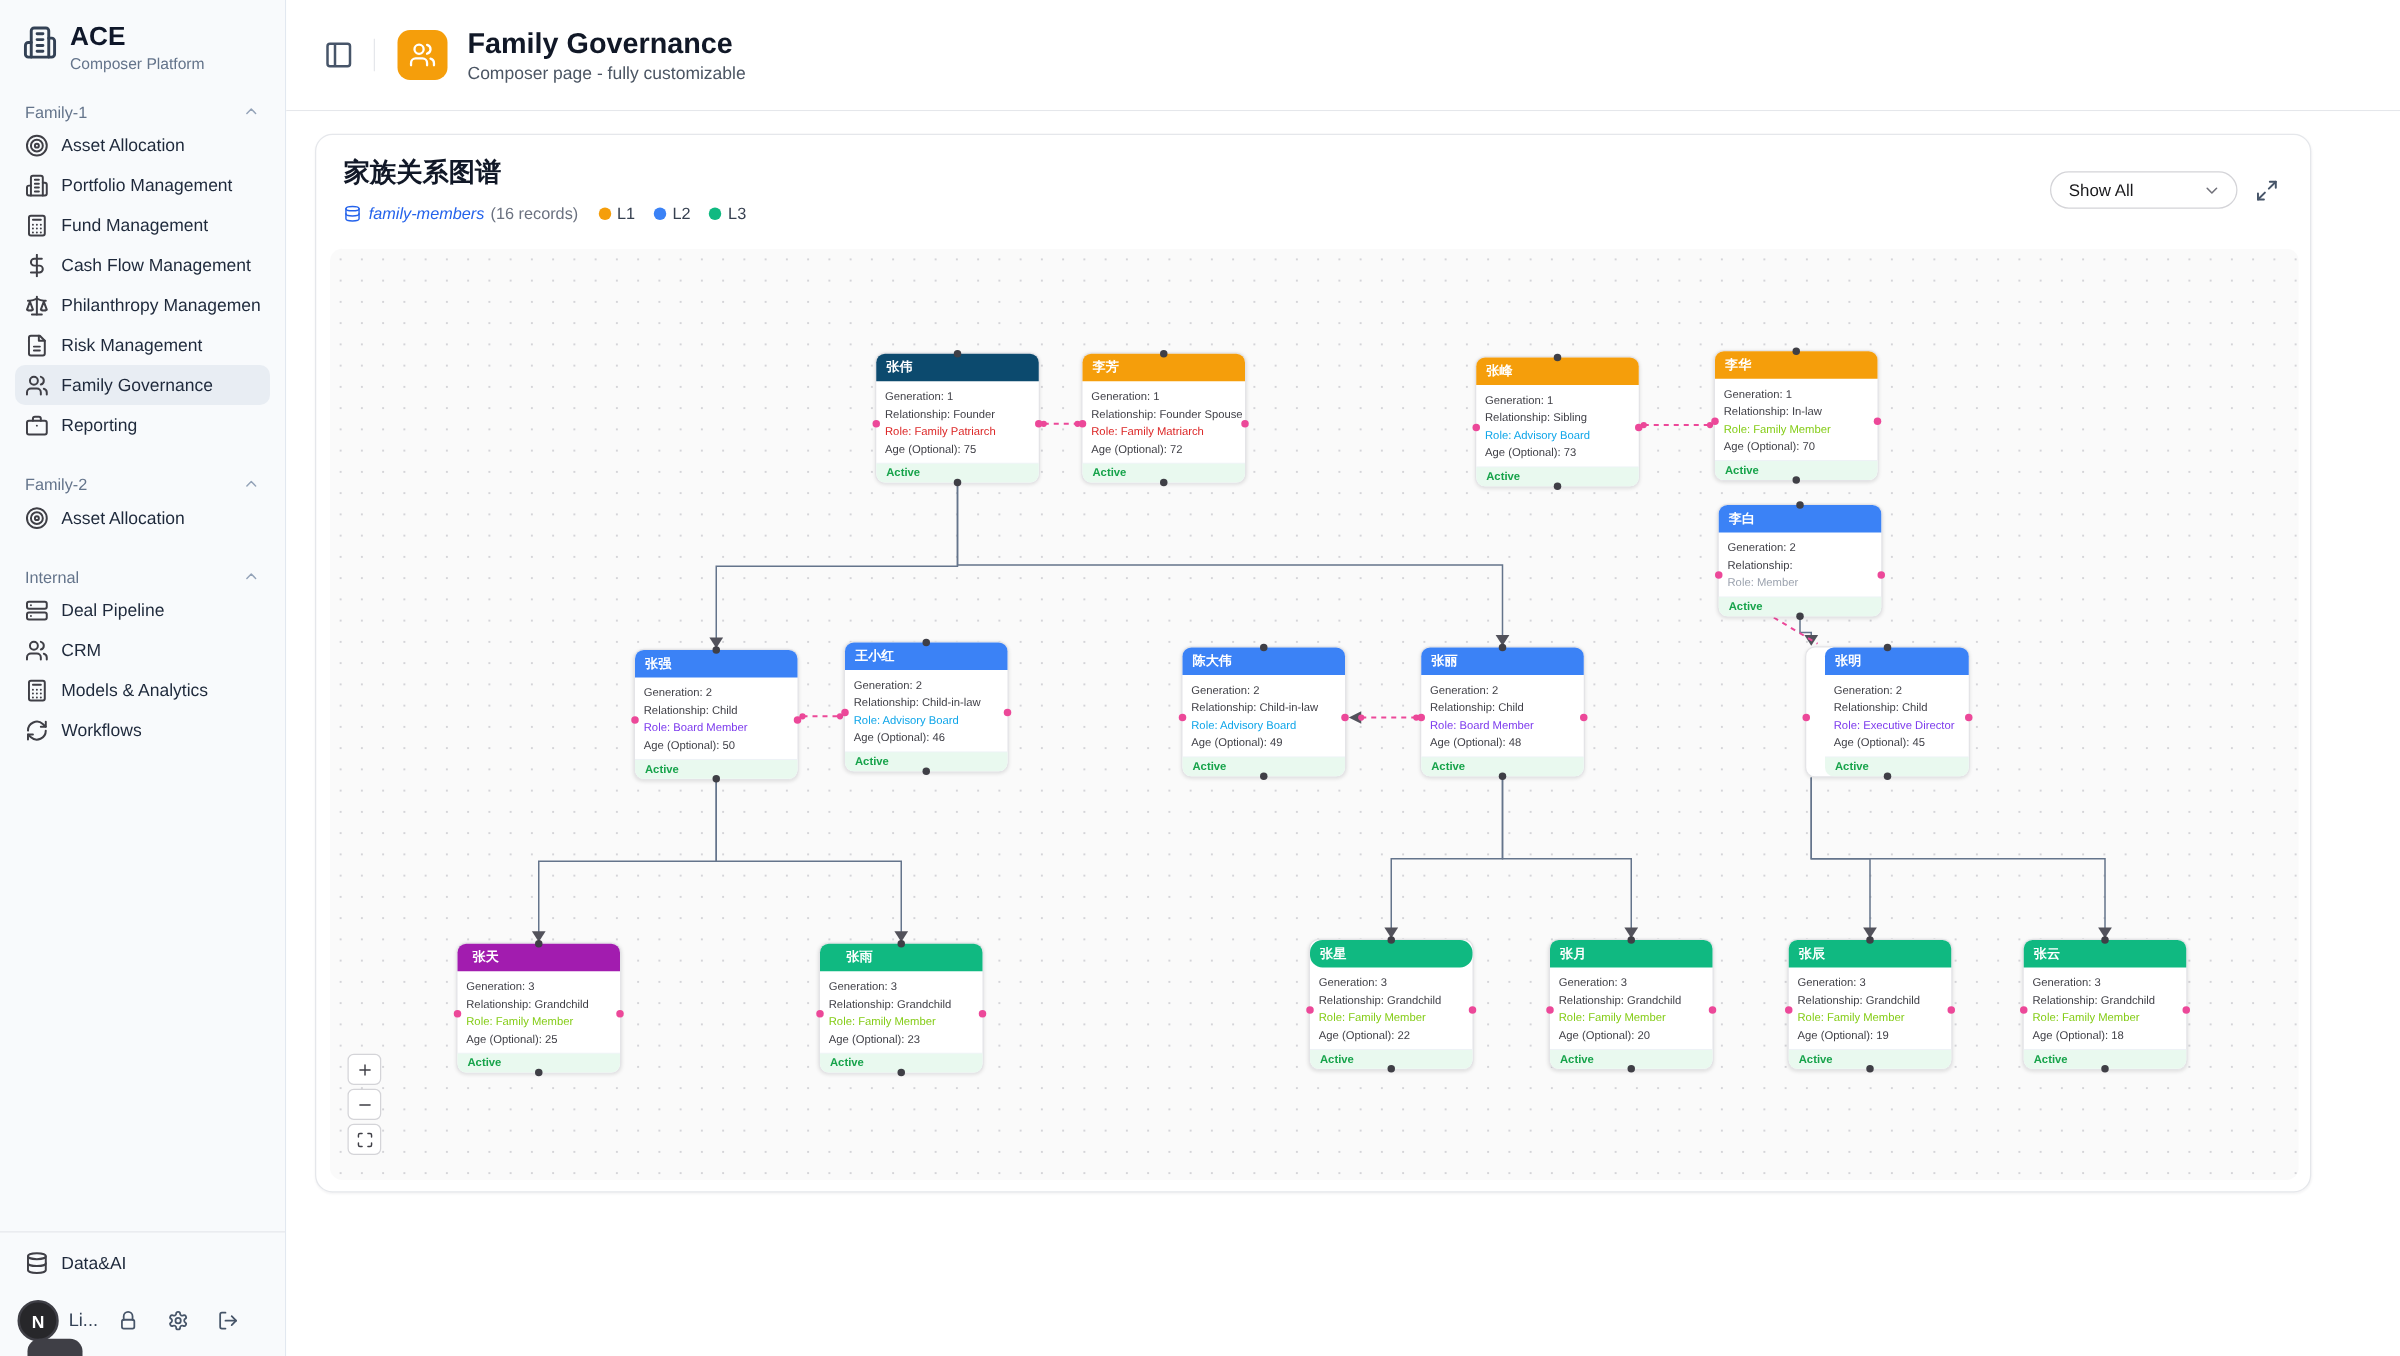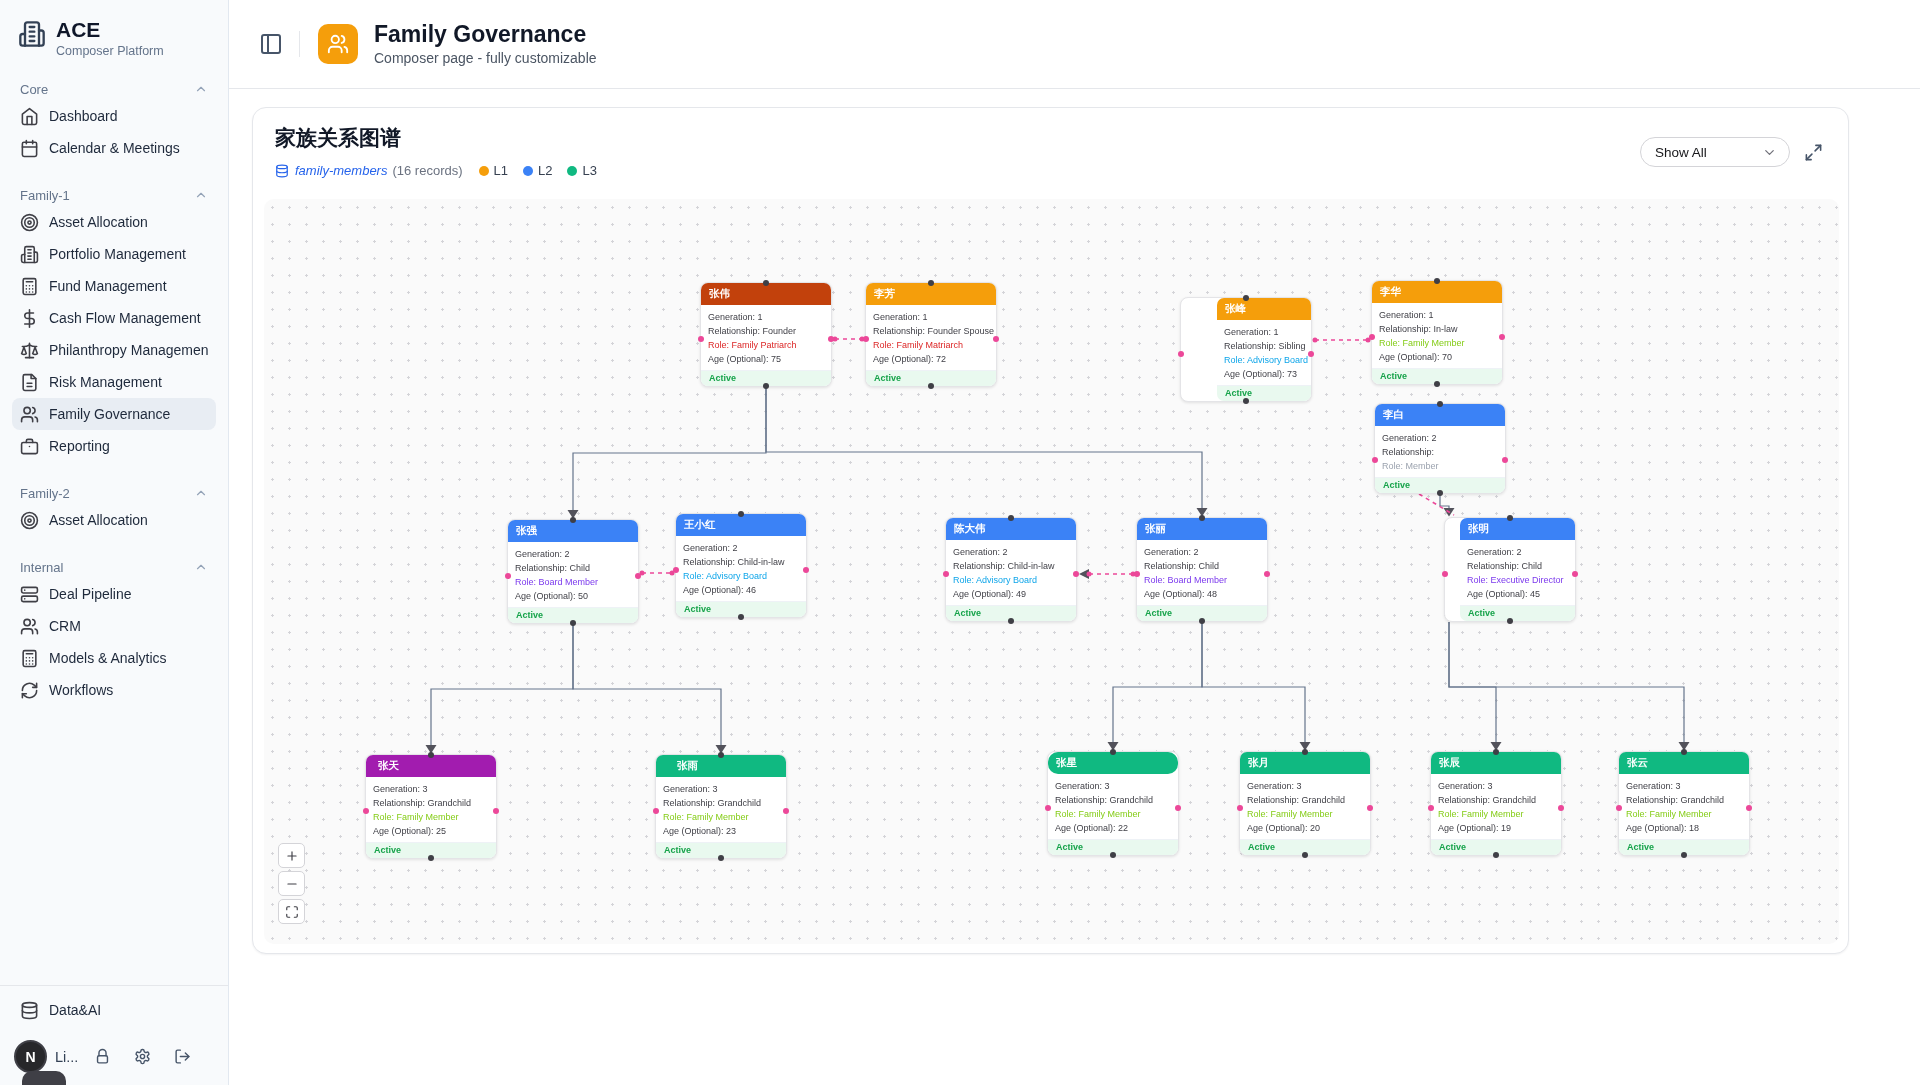--- a/index.html
+++ b/index.html
@@ -223,40 +223,20 @@
     <div class="logo-row">
       <svg>
           <use href="#i-bank"></use>
         </svg>
       <div>
         <div class="logo-title">ACE</div>
         <div class="logo-sub">Composer Platform</div>
       </div>
     </div>
     <nav id="nav">
-        <div class="section">
-          <div class="section-head">
-            <span class="section-label">Core</span>
-            <svg>
-              <use href="#i-chev-up" xlink:href="#i-chev-up"></use>
-            </svg>
-          </div>
-          <div class="nav-item">
-            <svg>
-              <use href="#i-home" xlink:href="#i-home"></use>
-            </svg>
-            <span>Dashboard</span>
-          </div>
-          <div class="nav-item">
-            <svg>
-              <use href="#i-calendar" xlink:href="#i-calendar"></use>
-            </svg>
-            <span>Calendar &amp; Meetings</span>
-          </div>
-        </div>
         <div class="section">
           <div class="section-head">
             <span class="section-label">Family-1</span>
             <svg>
               <use href="#i-chev-up" xlink:href="#i-chev-up"></use>
             </svg>
           </div>
           <div class="nav-item">
             <svg>
               <use href="#i-target" xlink:href="#i-target"></use>
@@ -459,21 +439,21 @@
             <circle cx="378" cy="374" r="2.5" fill="#ec4899"></circle>
             <circle cx="408" cy="374" r="2.5" fill="#ec4899"></circle>
             <polygon points="825,370 825,380 815,375" fill="#52525b"></polygon>
             <line x1="825" y1="375" x2="869" y2="375" stroke="#ec4899" stroke-width="1.6" stroke-dasharray="4 4"></line>
             <circle cx="825" cy="375" r="2.5" fill="#ec4899"></circle>
             <circle cx="869" cy="375" r="2.5" fill="#ec4899"></circle>
             <line x1="1155" y1="295" x2="1190" y2="316" stroke="#ec4899" stroke-width="1.6" stroke-dasharray="4 4"></line>
           </svg>
         <div id="nodes">
             <div class="node" style="left: 436px; top: 83px;">
-              <div class="node-head" style="background: #c2410c;">张伟</div>
+              <div class="node-head" style="background: #0c4a6e;">张伟</div>
               <div class="node-body">
                 <div class="nline">Generation: 1</div>
                 <div class="nline">Relationship: Founder</div>
                 <div class="nline" style="color: rgb(220, 38, 38);">Role: Family Patriarch</div>
                 <div class="nline">Age (Optional): 75</div>
               </div>
               <div class="node-foot">Active</div>
               <span class="h h-top"></span>
               <span class="h h-bot"></span>
               <span class="h h-left"></span>
@@ -486,21 +466,21 @@
                 <div class="nline">Relationship: Founder Spouse</div>
                 <div class="nline" style="color: rgb(220, 38, 38);">Role: Family Matriarch</div>
                 <div class="nline">Age (Optional): 72</div>
               </div>
               <div class="node-foot">Active</div>
               <span class="h h-top"></span>
               <span class="h h-bot"></span>
               <span class="h h-left"></span>
               <span class="h h-right"></span>
             </div>
-            <div class="node" style="left: 916px; top: 98px; padding-left: 36px;">
+            <div class="node" style="left: 916px; top: 86px;">
               <div class="node-head" style="background: rgb(245, 158, 11);">张峰</div>
               <div class="node-body">
                 <div class="nline">Generation: 1</div>
                 <div class="nline">Relationship: Sibling</div>
                 <div class="nline" style="color: rgb(14, 165, 233);">Role: Advisory Board</div>
                 <div class="nline">Age (Optional): 73</div>
               </div>
               <div class="node-foot">Active</div>
               <span class="h h-top"></span>
               <span class="h h-bot"></span>

